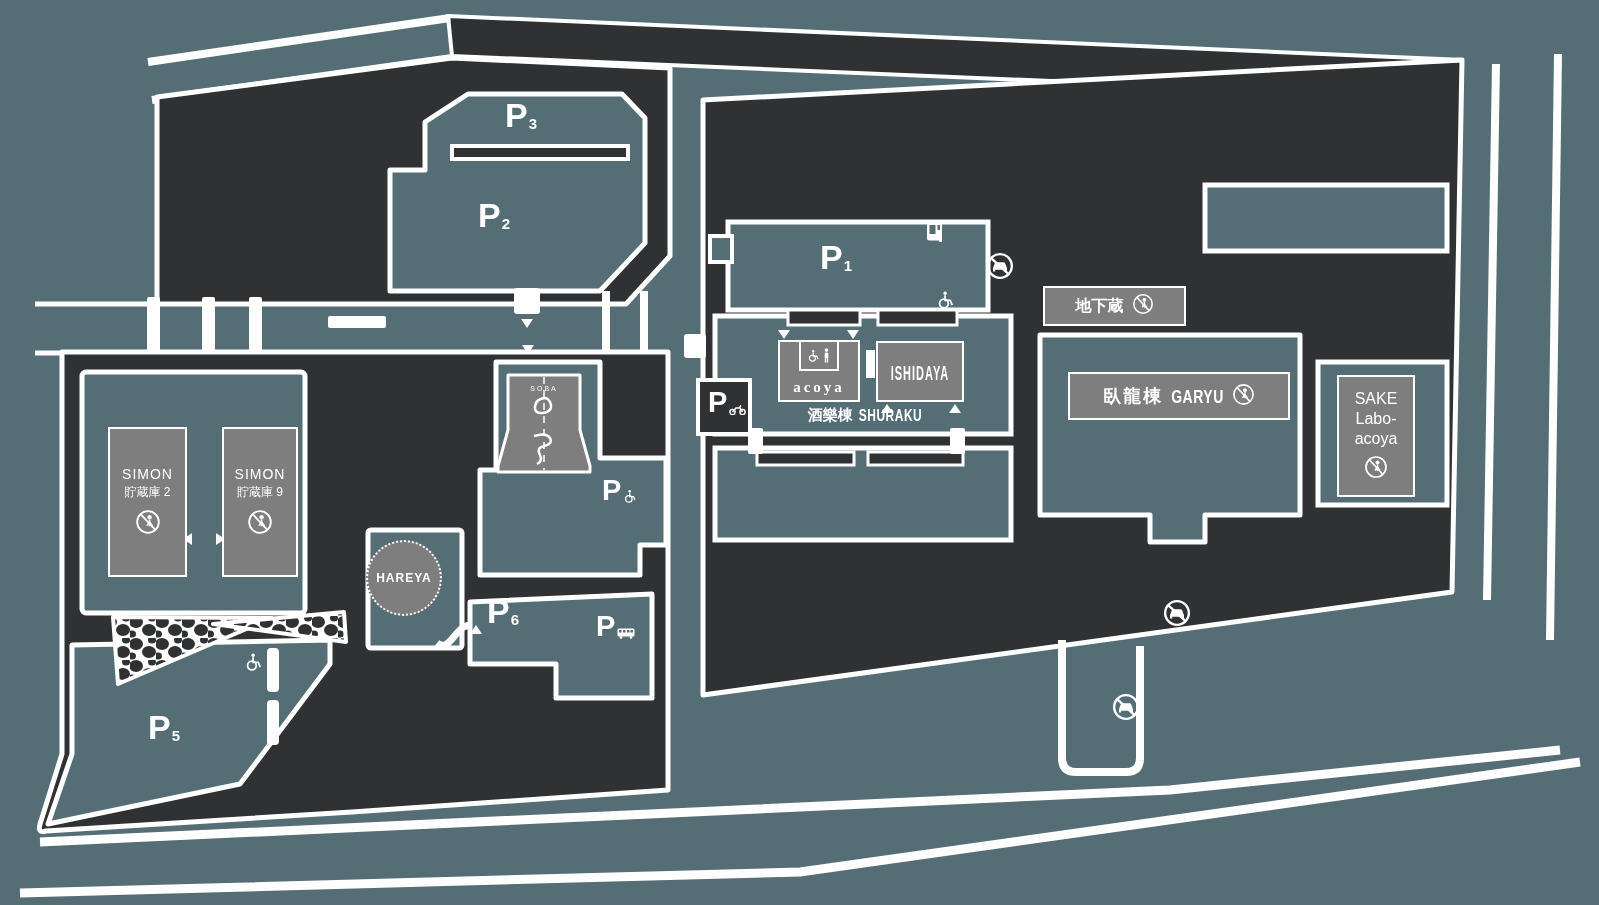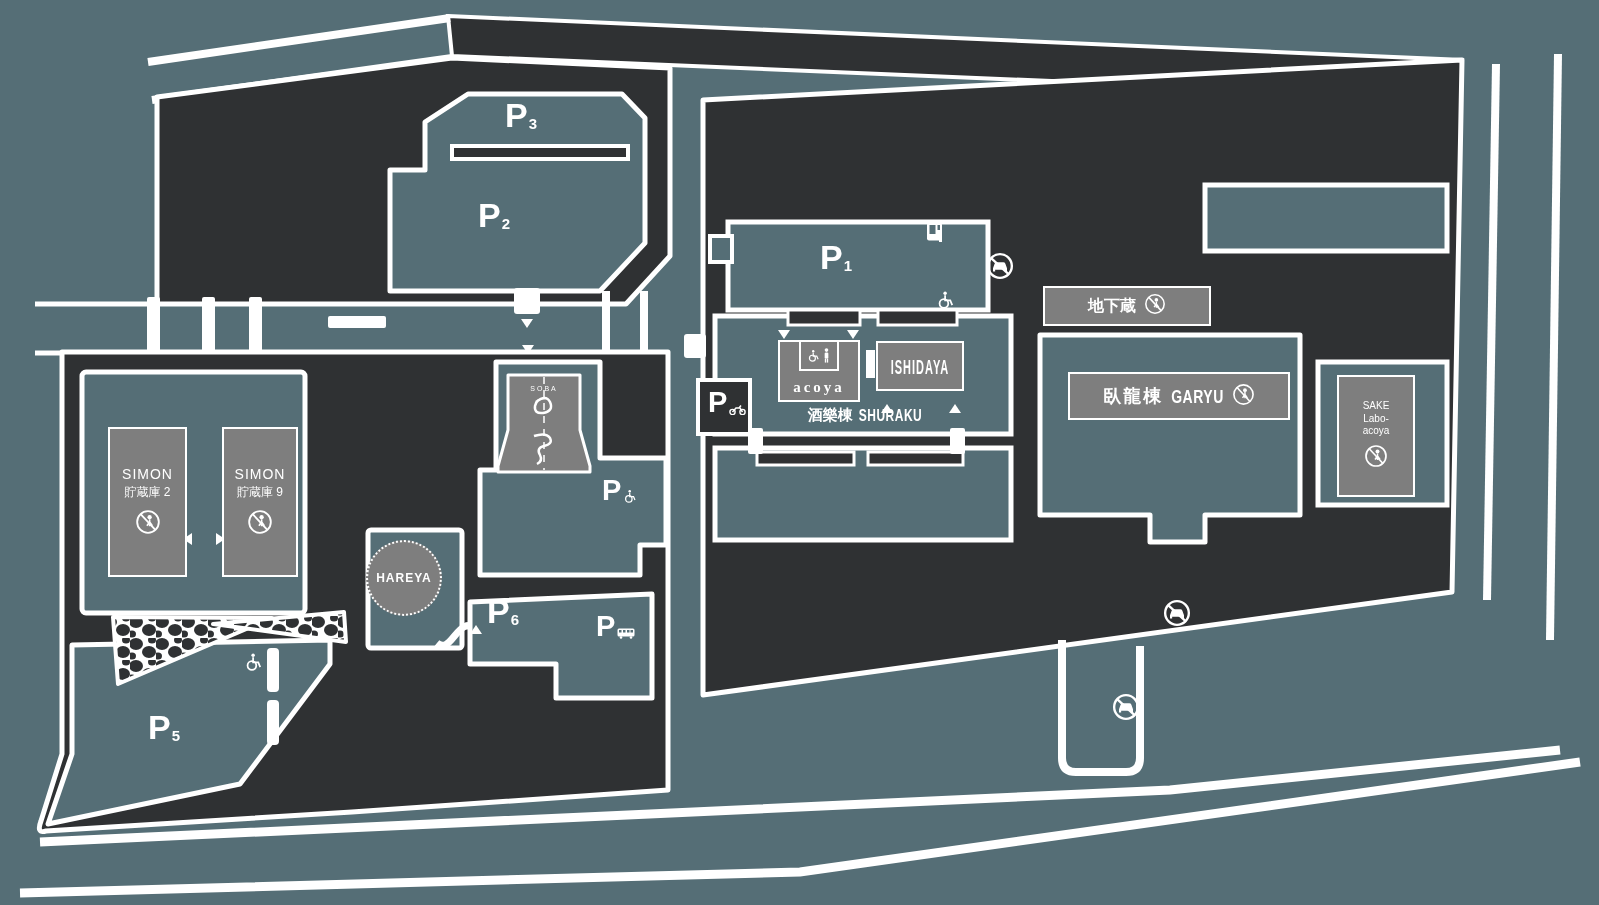--- a/index.html
+++ b/index.html
@@ -23,21 +23,21 @@
                font-weight:bold;letter-spacing:1px;}
   .acoya-name{font-family:"Liberation Serif","DejaVu Serif",serif;font-size:15px;
               letter-spacing:3px;margin-top:24px;font-weight:bold;}
   .toiletbox{position:absolute;left:50%;top:-2px;transform:translateX(-50%);width:36px;height:27px;
              background:#7E7E7E;border:2px solid #fff;display:flex;align-items:center;
              justify-content:center;gap:2px;}
   .ishidaya-name{font-size:11px;font-weight:bold;letter-spacing:1px;transform:scaleY(1.9);}
   .jp{font-weight:bold;}
   .cond{font-weight:bold;transform:scaleY(1.35);letter-spacing:0.5px;}
   .rowlab{display:flex;align-items:center;justify-content:center;gap:8px;}
-  .sake-line{font-size:10px;line-height:1.25;}
+  .sake-line{font-size:16px;line-height:1.25;}
   .shuraku{font-size:14px;display:flex;align-items:center;gap:6px;justify-content:center;color:#ffffff;}
   .soba-name{font-size:7px;letter-spacing:2px;text-align:center;color:#fff;}
 </style>
 </head>
 <body>
 
 <div id="stage">
 
 <svg class="map" width="1599" height="905" viewBox="0 0 1599 905">
   <defs>
@@ -217,29 +217,29 @@
         </svg>
     <svg width="9" height="15" viewBox="0 0 10 18">
           <circle cx="5" cy="2.5" r="2.2" fill="#FFF"></circle>
           <rect x="2.8" y="5.5" width="4.4" height="7" rx="1.5" fill="#FFF"></rect>
           <rect x="3" y="12.5" width="1.6" height="5" fill="#FFF"></rect>
           <rect x="5.4" y="12.5" width="1.6" height="5" fill="#FFF"></rect>
         </svg>
   </div>
   <span class="acoya-name">acoya</span>
 </div>
-<div class="ov gbox" style="left:876px;top:341px;width:88px;height:50px;">
+<div class="ov gbox" style="left:876px;top:341px;width:88px;height:61px;">
   <span class="ishidaya-name">ISHIDAYA</span>
 </div>
 <div class="ov shuraku" style="left:790px;top:406px;width:150px;">
   <span class="jp" style="font-size:15px;">酒樂棟</span>
   <span class="cond" style="font-size:12px;">SHURAKU</span>
 </div>
 
-<div class="ov gbox" style="left:1043px;top:286px;width:168px;height:40px;flex-direction:row;gap:8px;">
+<div class="ov gbox" style="left:1043px;top:286px;width:143px;height:40px;flex-direction:row;gap:8px;">
   <span class="jp" style="font-size:16px;">地下蔵</span>
   <span>
     <svg width="22" height="22" viewBox="0 0 24 24">
           <circle cx="12" cy="12" r="10" fill="none" stroke="#FFF" stroke-width="1.7"></circle>
           <circle cx="13.5" cy="7.5" r="2" fill="#FFF"></circle>
           <path d="M13.5 9.5 V16 M13.5 12 L11 15.5 M13.5 12 L16 15.5" fill="none" stroke="#FFF" stroke-width="1.5"></path>
           <line x1="5" y1="4.5" x2="19" y2="19.5" stroke="#FFF" stroke-width="1.7"></line>
         </svg>
   </span>
 </div>

